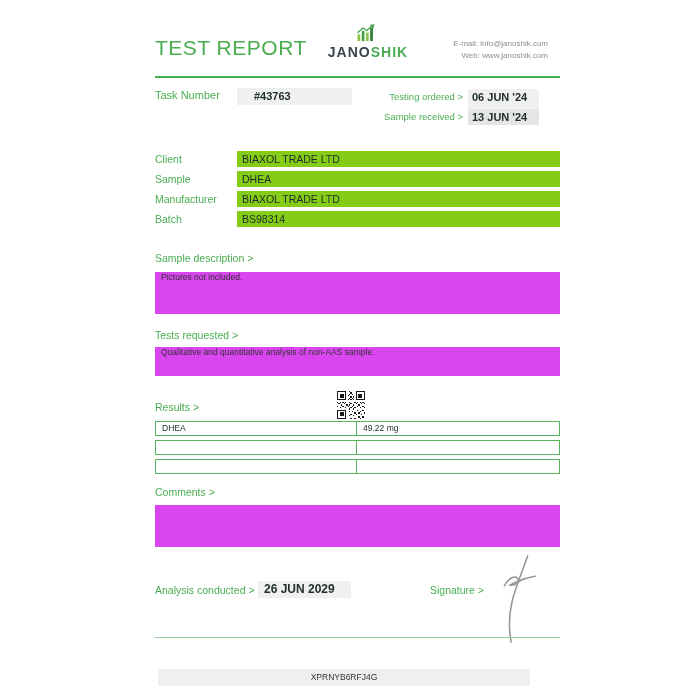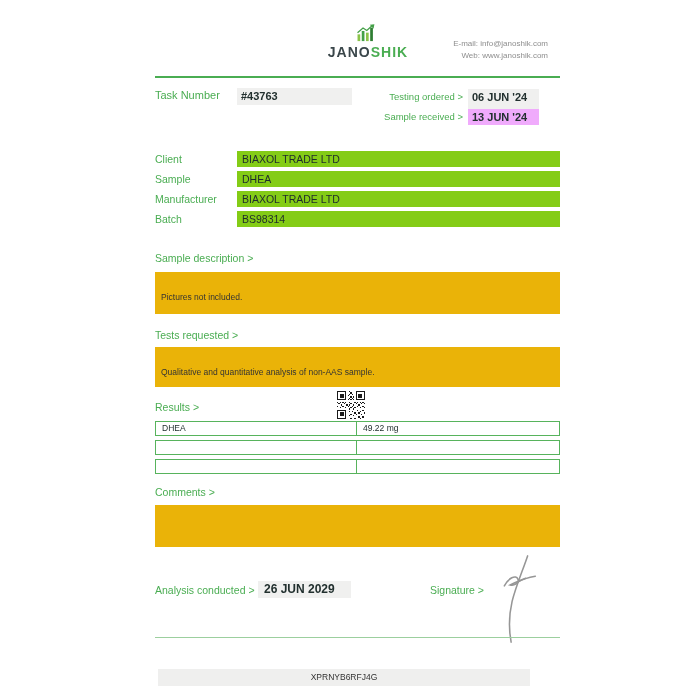--- a/index.html
+++ b/index.html
@@ -14,37 +14,37 @@
   .logo-icon{display:block;margin:0 auto;width:27px;height:19px;}
   .logo-text{font-size:14px;font-weight:bold;letter-spacing:1px;color:#3a464a;margin-top:1px;}
   .logo-text .shik{color:#4aad52;}
   .contact{right:12px;top:38px;text-align:right;font-size:8px;line-height:11.5px;color:#8e8e8e;}
   .hdr-divider{left:0;top:76px;width:405px;height:2px;background:#4aad52;}
 
   
   .g-label{color:#4aad52;}
   .task-label{left:0;top:89px;font-size:11px;}
   .task-box{left:82px;top:88px;width:115px;height:17px;background:#f0f0ef;
-            font-size:11px;font-weight:bold;line-height:17px;padding-left:4px;box-sizing:border-box;color:#22302f;}
+            font-size:11px;font-weight:bold;line-height:17px;padding-left:17px;box-sizing:border-box;color:#22302f;}
   .ord-label{left:180px;top:91px;width:128px;text-align:right;font-size:9.5px;}
   .ord-box{left:313px;top:89px;width:71px;height:24px;background:#f0f0ef;
            font-size:11px;font-weight:bold;line-height:16px;padding-left:4px;box-sizing:border-box;color:#22302f;}
   .rec-label{left:180px;top:111px;width:128px;text-align:right;font-size:9.5px;}
-  .rec-box{left:313px;top:109px;width:71px;height:16px;background:#f0abfc;
+  .rec-box{left:313px;top:109px;width:71px;height:16px;background:#e5e5e5;
            font-size:11px;font-weight:bold;line-height:16px;padding-left:4px;box-sizing:border-box;color:#22302f;}
 
   
   .detail-row{left:0;width:405px;height:16px;}
   .detail-row .lbl{position:absolute;left:0;top:0;font-size:10.5px;line-height:16px;color:#4aad52;}
   .detail-row .val{position:absolute;left:82px;top:0;width:323px;height:16px;background:#84cc16;
                    font-size:10.5px;line-height:16px;padding-left:5px;box-sizing:border-box;color:#1e2a2c;}
 
   
   .sec-head{font-size:10.5px;color:#4aad52;}
-  .gray-box{background:#eab308;width:405px;box-sizing:border-box;padding:20px 6px;
+  .gray-box{background:#d946ef;width:405px;box-sizing:border-box;padding:0 6px;
             font-size:8.5px;color:#333;line-height:11px;}
 
   
   .res-table{left:0;top:421px;width:405px;}
   .res-row{display:flex;border:1px solid #57b35c;height:15px;margin-bottom:4px;box-sizing:border-box;background:#fff;}
   .res-cell-name{width:201px;border-right:1px solid #57b35c;font-size:8.5px;line-height:13px;padding-left:6px;box-sizing:border-box;color:#22302f;}
   .res-cell-val{flex:1;font-size:8.5px;line-height:13px;padding-left:6px;box-sizing:border-box;color:#22302f;}
   .qr{left:182px;top:391px;width:28px;height:28px;}
 
   
@@ -57,20 +57,21 @@
   .verify{left:0;top:648px;width:390px;text-align:center;font-size:11px;color:#4aad52;}
   .key-box{left:3px;top:669px;width:372px;height:17px;background:#efefee;text-align:center;
            font-size:8.5px;line-height:17px;color:#333;}
 </style>
 </head>
 <body>
 
 <div class="page">
   <div class="content">
 
+    <div class="abs title">TEST REPORT</div>
 
     <div class="abs logo">
       <svg class="logo-icon" viewBox="0 0 32 22" xmlns="http://www.w3.org/2000/svg">
         <rect x="3" y="12" width="3.2" height="8" fill="#8bc34a"></rect>
         <rect x="8" y="8" width="3.2" height="12" fill="#43a047"></rect>
         <rect x="13" y="10" width="3.2" height="10" fill="#8bc34a"></rect>
         <rect x="18" y="4" width="3.2" height="16" fill="#2e7d32"></rect>
         <path d="M3,10 L9.5,4.5 L14,7.5 L20.5,1.5" stroke="#43a047" stroke-width="1.5" fill="none"></path>
         <polygon points="17.5,0.5 23,0 22,5.5" fill="#43a047"></polygon>
       </svg>

